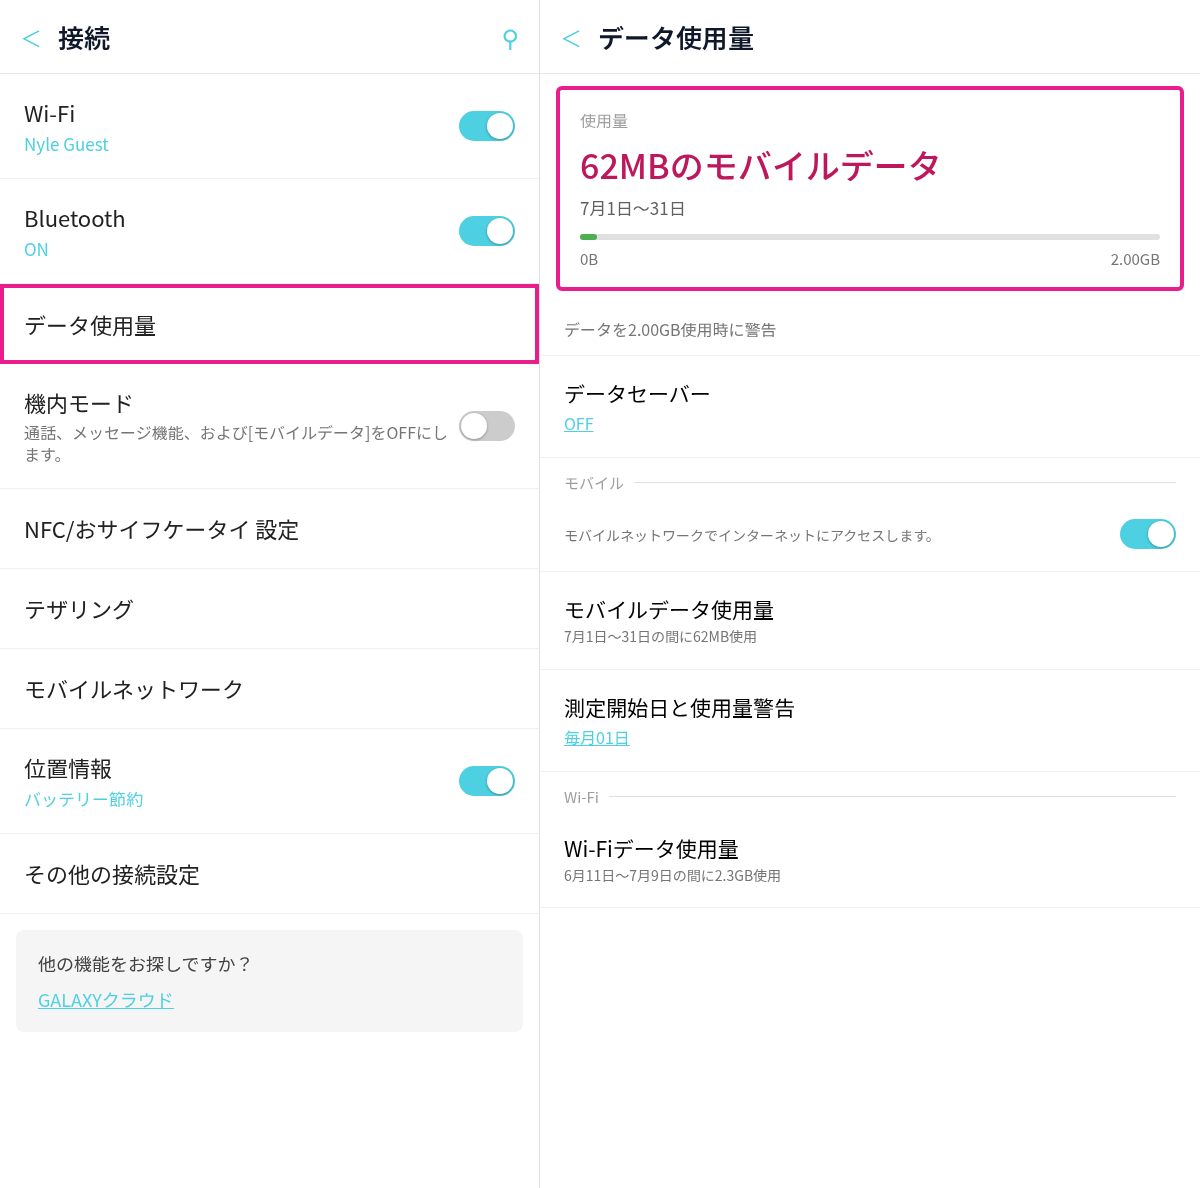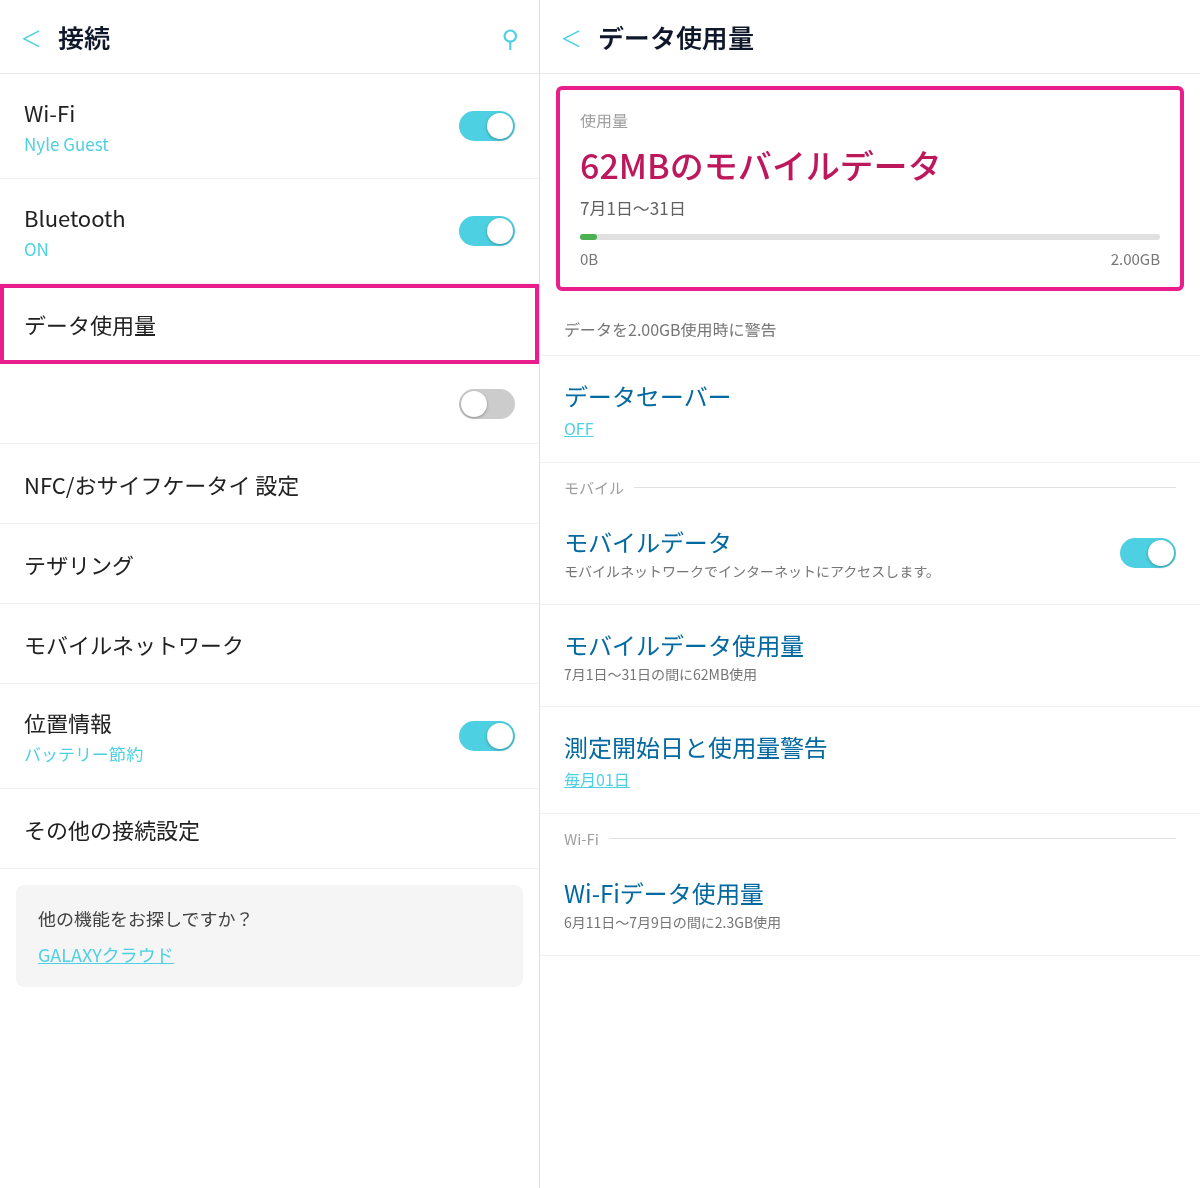--- a/index.html
+++ b/index.html
@@ -223,22 +223,22 @@
     .right-setting-item.with-toggle {
       display: flex;
       align-items: center;
     }
 
     .right-setting-item-content {
       flex: 1;
     }
 
     .right-setting-title {
-      font-size: 24px;
-      color: #0369a1;
+      font-size: 21px;
+      color: #000000;
       font-weight: 400;
     }
 
     .right-setting-subtitle {
       font-size: 16px;
       color: #4dd0e1;
       margin-top: 3px;
       text-decoration: underline;
     }
 
@@ -305,20 +305,22 @@
     </div>
 
     <div class="setting-item highlighted">
       <div class="setting-item-content">
         <div class="setting-item-title">データ使用量</div>
       </div>
     </div>
 
     <div class="setting-item">
       <div class="setting-item-content">
+        <div class="setting-item-title">機内モード</div>
+        <div class="setting-item-desc">通話、メッセージ機能、および[モバイルデータ]をOFFにします。</div>
       </div>
       <div class="toggle off">
         <div class="toggle-knob"></div>
       </div>
     </div>
 
     <div class="setting-item">
       <div class="setting-item-content">
         <div class="setting-item-title">NFC/おサイフケータイ 設定</div>
       </div>
@@ -384,21 +386,20 @@
 
     <div class="right-setting-item">
       <div class="right-setting-title">データセーバー</div>
       <div class="right-setting-subtitle">OFF</div>
     </div>
 
     <div class="section-divider">モバイル</div>
 
     <div class="right-setting-item with-toggle">
       <div class="right-setting-item-content">
-        <div class="right-setting-title">モバイルデータ</div>
         <div class="right-setting-desc">モバイルネットワークでインターネットにアクセスします。</div>
       </div>
       <div class="toggle on">
         <div class="toggle-knob"></div>
       </div>
     </div>
 
     <div class="right-setting-item">
       <div class="right-setting-title">モバイルデータ使用量</div>
       <div class="right-setting-desc">7月1日〜31日の間に62MB使用</div>

